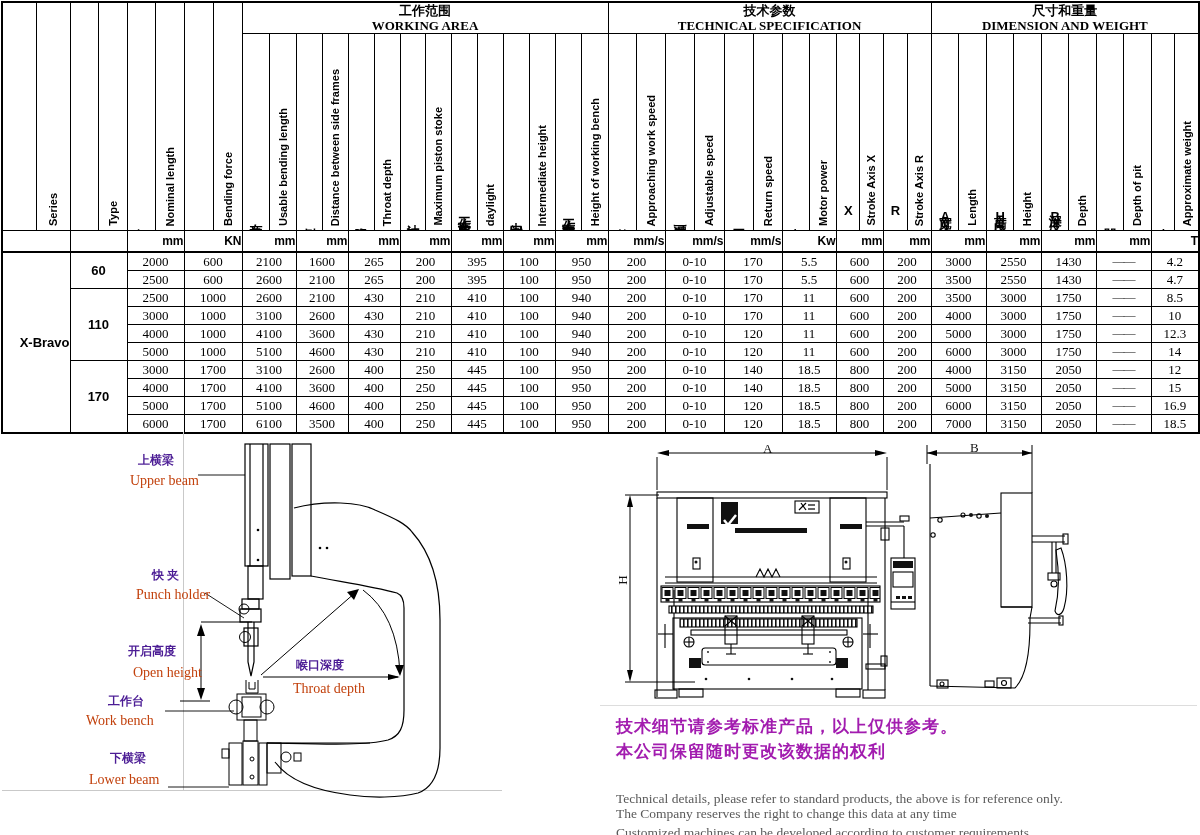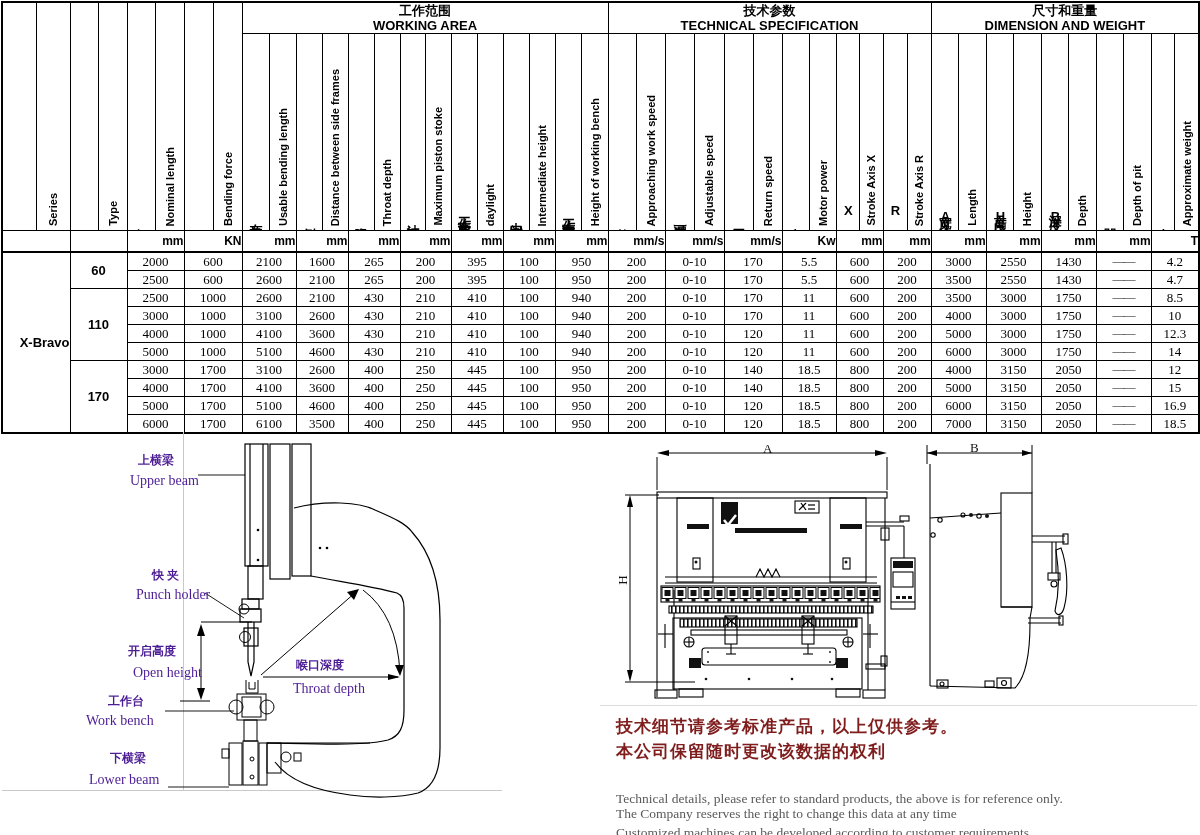--- a/index.html
+++ b/index.html
@@ -3,21 +3,21 @@
 <meta charset="utf-8">
 <style>
   html,body{margin:0;padding:0;background:#fff;}
   .page{position:relative;width:1200px;height:835px;background:#fff;overflow:hidden;
         font-family:"Liberation Sans",sans-serif;color:#000;}
   
   table.spec{border-collapse:collapse;table-layout:fixed;position:absolute;left:1px;top:1px;
              width:1197px;border:2px solid #000;}
   table.spec th,table.spec td{border:1px solid #000;padding:0;overflow:hidden;}
   th.group-th{height:30px;text-align:center;vertical-align:middle;font-weight:bold;
-              font-size:13px;line-height:15px;}
+              font-size:13px;line-height:15px;font-family:Liberation Serif, serif;}
   th.vcell{vertical-align:bottom;background:#fff;}
   th.h225{height:226px;} th.h195{height:196px;}
   .pair{display:flex;width:100%;height:100%;}
   .pair .half{flex:1 1 50%;position:relative;height:100%;}
   .pair .cnside{border-right:1px solid #000;}
   .vtxt-cn{position:absolute;bottom:4px;left:50%;transform:translateX(-50%);
            writing-mode:vertical-lr;text-orientation:upright;font-weight:bold;font-size:13px;
            letter-spacing:2px;white-space:nowrap;}
   .vtxt-en{position:absolute;bottom:4px;left:50%;writing-mode:vertical-rl;
            transform:translateX(-50%) rotate(180deg);font-weight:bold;font-size:11px;
@@ -26,29 +26,29 @@
               border-bottom:2px solid #000 !important;}
   td.dcell{height:17px;text-align:center;font-family:"Liberation Serif",serif;font-size:13px;}
   td.dash{color:#3a3a3a;font-size:12px;letter-spacing:-1px;}
   td.series-cell{text-align:right;font-weight:bold;font-size:13px;}
   td.type-cell{text-align:center;font-weight:bold;font-size:13px;}
   
   .abs{position:absolute;}
   .dlabel-cn{position:absolute;font-family:"Liberation Serif",serif;font-weight:bold;
              font-size:12px;white-space:nowrap;color:#4c1d95;}
   .dlabel-en{position:absolute;font-family:"Liberation Serif",serif;font-size:14px;
-             white-space:nowrap;color:#4c1d95;}
+             white-space:nowrap;color:#c2410c;}
   .dim-label{position:absolute;font-family:"Liberation Serif",serif;font-size:13px;color:#111;}
   .dim-h{transform:rotate(-90deg);}
   .guide-v{position:absolute;width:1px;background:#c9c9c9;}
   .guide-h{position:absolute;height:1px;background:#c9c9c9;}
   .hairline{position:absolute;height:1px;background:#ddd;}
   
   .disc-cn{position:absolute;left:616px;top:714px;font-family:"Liberation Serif",serif;
-           font-weight:bold;font-size:17px;line-height:25px;color:#7f1d1d;letter-spacing:1px;}
+           font-weight:bold;font-size:17px;line-height:25px;color:#a21caf;letter-spacing:1px;}
   .disc-en{position:absolute;left:616px;top:792px;font-family:"Liberation Serif",serif;
            font-size:13.5px;line-height:14.5px;color:#5a5a5a;}
   .disc-en .gap{margin-top:5px;}
 </style>
 </head>
 <body>
 
 <div class="page">
 
   <table class="spec">

